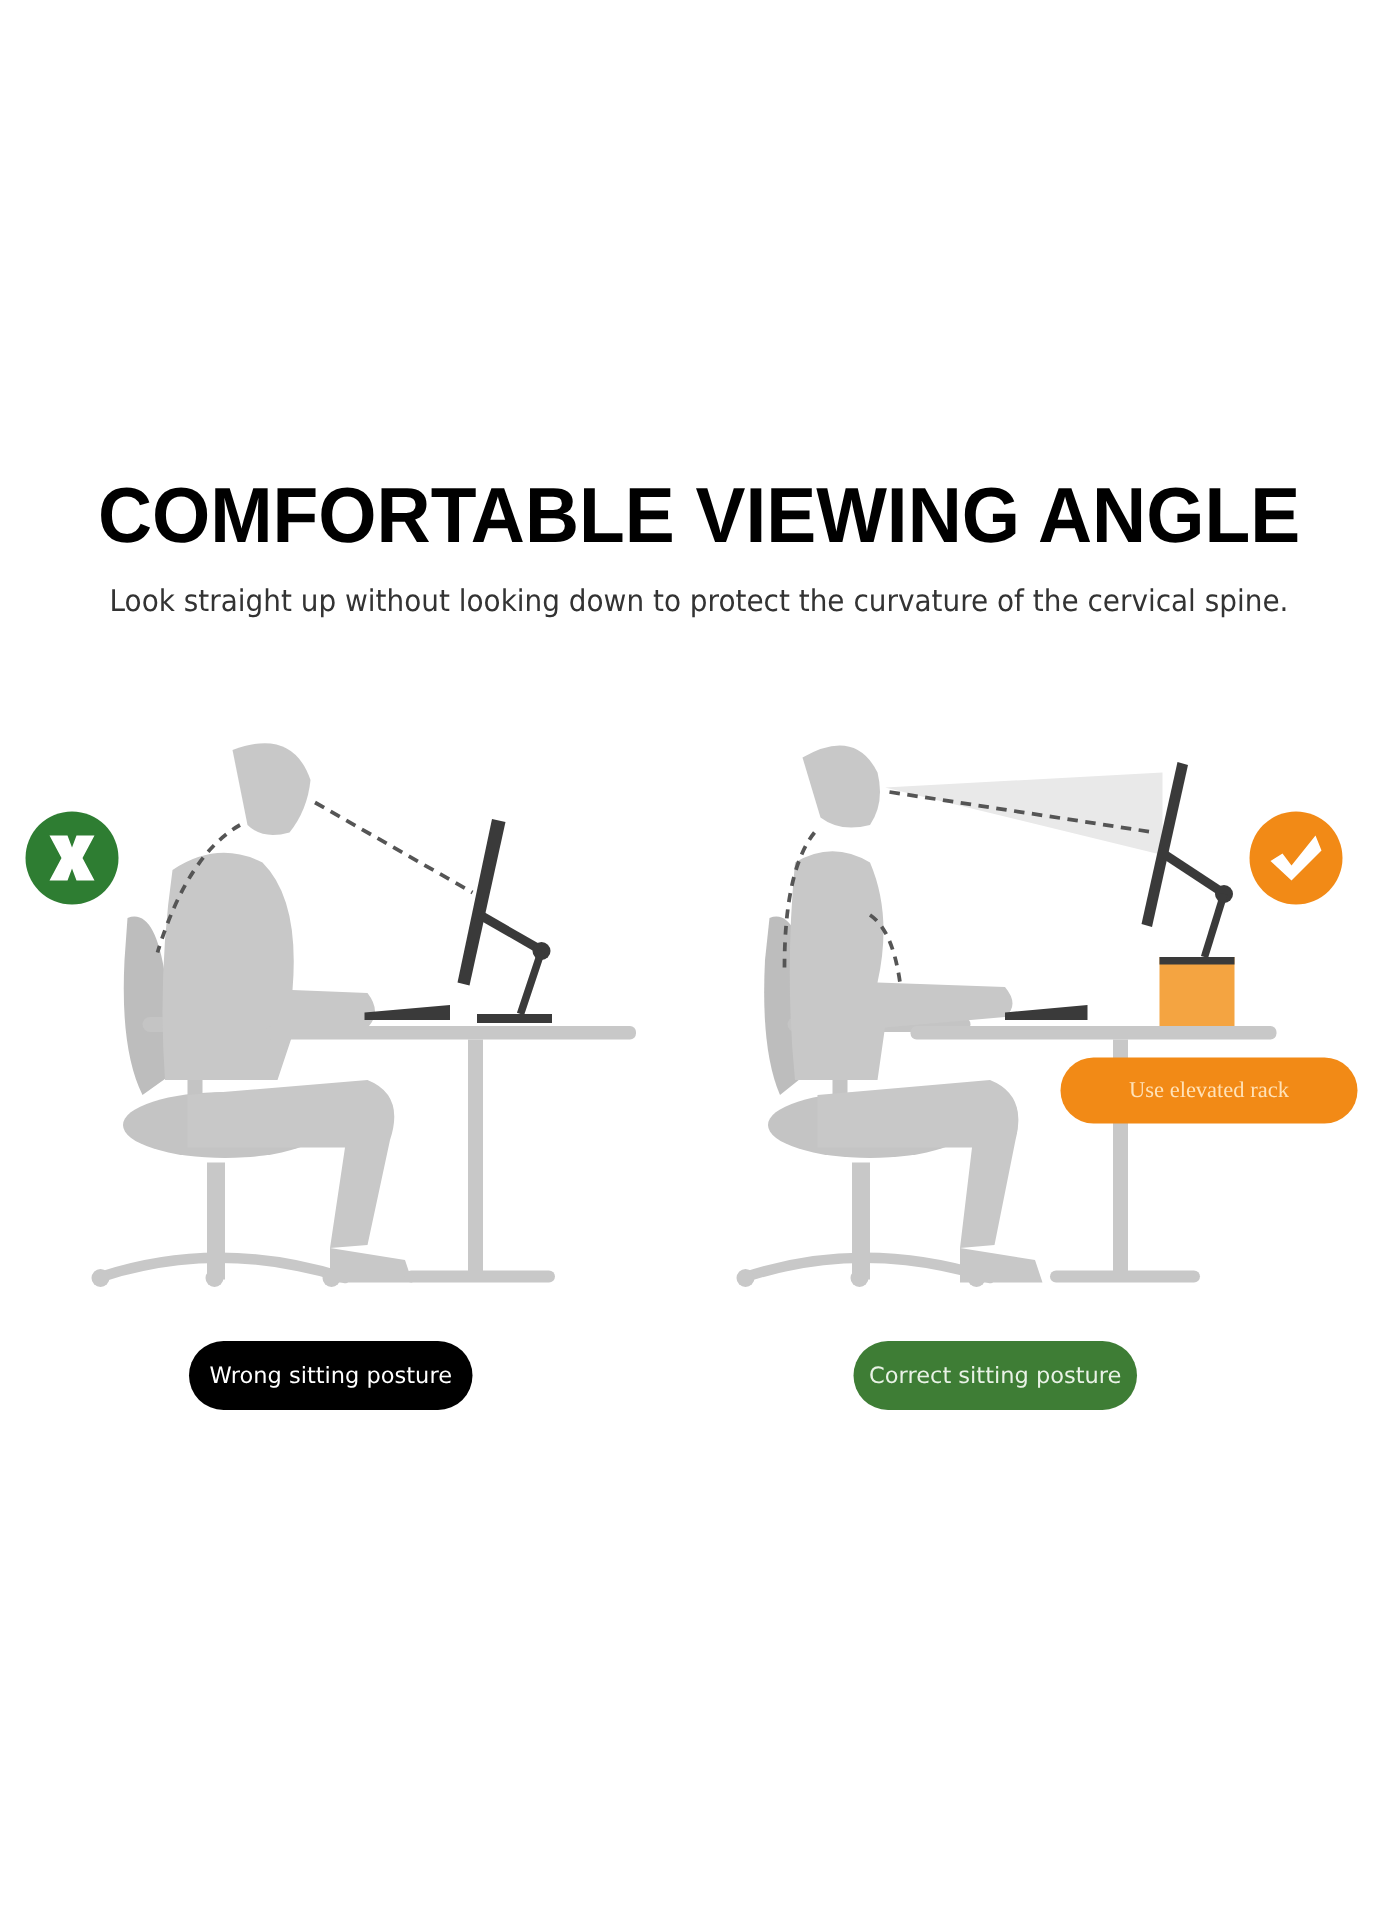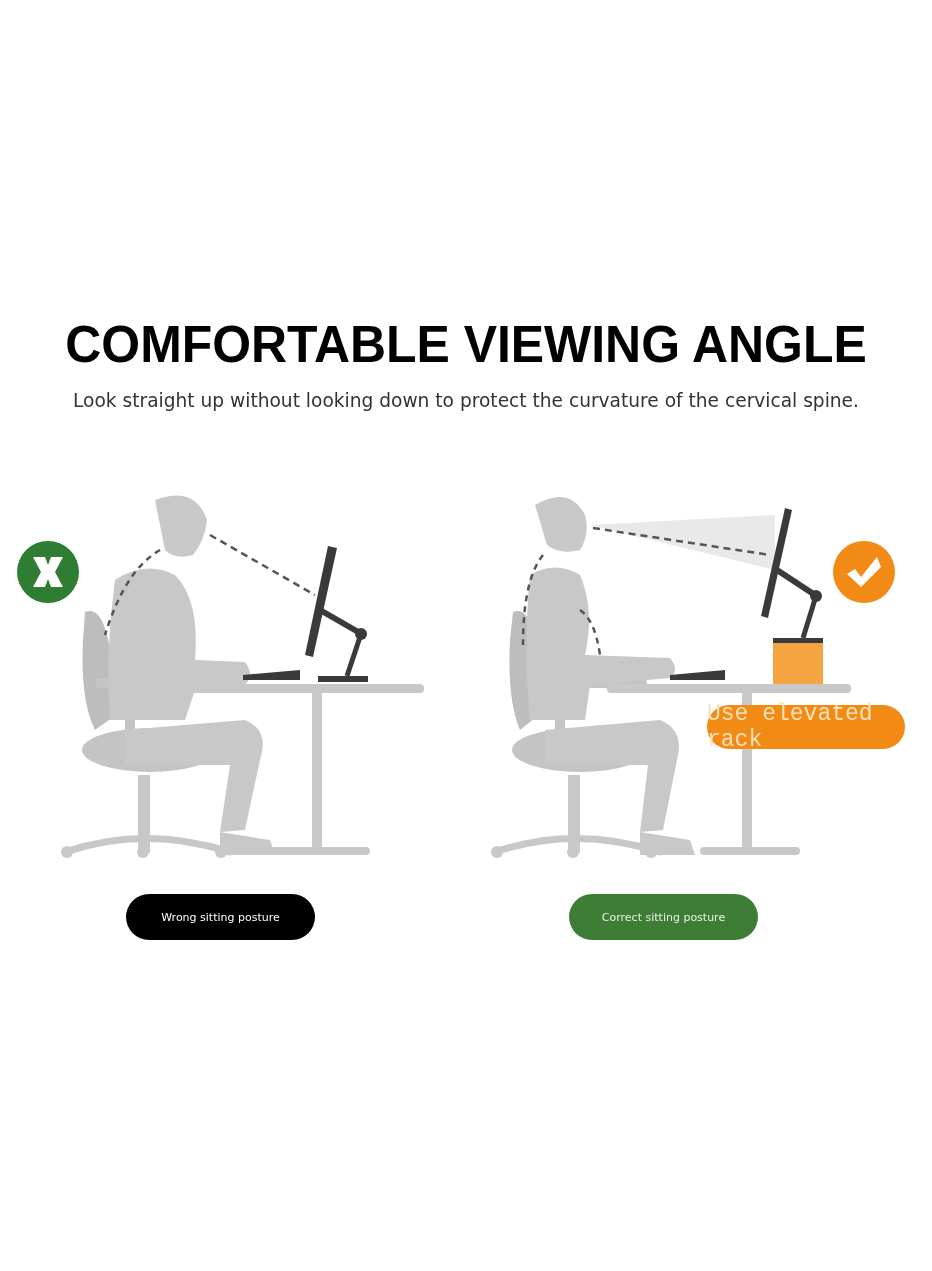--- a/index.html
+++ b/index.html
@@ -1,24 +1,24 @@
 <!DOCTYPE html>
 <html><head>
 <meta charset="utf-8">
 <style>
   html, body { margin:0; padding:0; background:#ffffff; }
   body { width:932px; height:1271px; position:relative; overflow:hidden; font-family:"DejaVu Sans", sans-serif; }
   .title { position:absolute; left:0; top:312px; width:932px; text-align:center; font-family:"Liberation Sans", sans-serif; font-weight:bold; font-size:52px; letter-spacing:0px; color:#000; line-height:64px; transform:scaleX(0.96); }
   .subtitle { position:absolute; left:0; top:387px; width:932px; text-align:center; font-family:"DejaVu Sans", sans-serif; font-size:20px; color:#333; line-height:26px; transform:scaleX(0.93); }
   .scene { position:absolute; top:480px; }
   .scene svg { display:block; }
-  .pill { position:absolute; height:46px; border-radius:23px; color:#fff; font-family:"DejaVu Sans", sans-serif; font-size:11px; display:flex; align-items:center; justify-content:center; }
+  .pill { position:absolute; height:46px; border-radius:23px; color:#fff; font-family:"DejaVu Sans", sans-serif; font-size:15px; display:flex; align-items:center; justify-content:center; }
   .pill-wrong { left:126px; top:894px; width:189px; background:#000; }
   .pill-correct { left:569px; top:894px; width:189px; background:#3e7d35; color:#e9f2e6; }
-  .rack-label { position:absolute; left:707px; top:705px; width:198px; height:44px; border-radius:22px; background:#f28a16; color:#ffe2b8; font-family:Liberation Mono, monospace; font-size:23px; display:flex; align-items:center; justify-content:center; }
+  .rack-label { position:absolute; left:707px; top:705px; width:198px; height:44px; border-radius:22px; background:#f28a16; color:#ffe2b8; font-family:Liberation Serif, serif; font-size:15px; display:flex; align-items:center; justify-content:center; }
   .badge { position:absolute; width:62px; height:62px; border-radius:50%; }
   .badge-x { left:17px; top:541px; background:#2e7d32; }
   .badge-check { left:833px; top:541px; background:#f28a16; }
 </style>
 </head>
 <body>
 
 <div class="title">COMFORTABLE VIEWING ANGLE</div>
 <div class="subtitle">Look straight up without looking down to protect the curvature of the cervical spine.</div>
 

